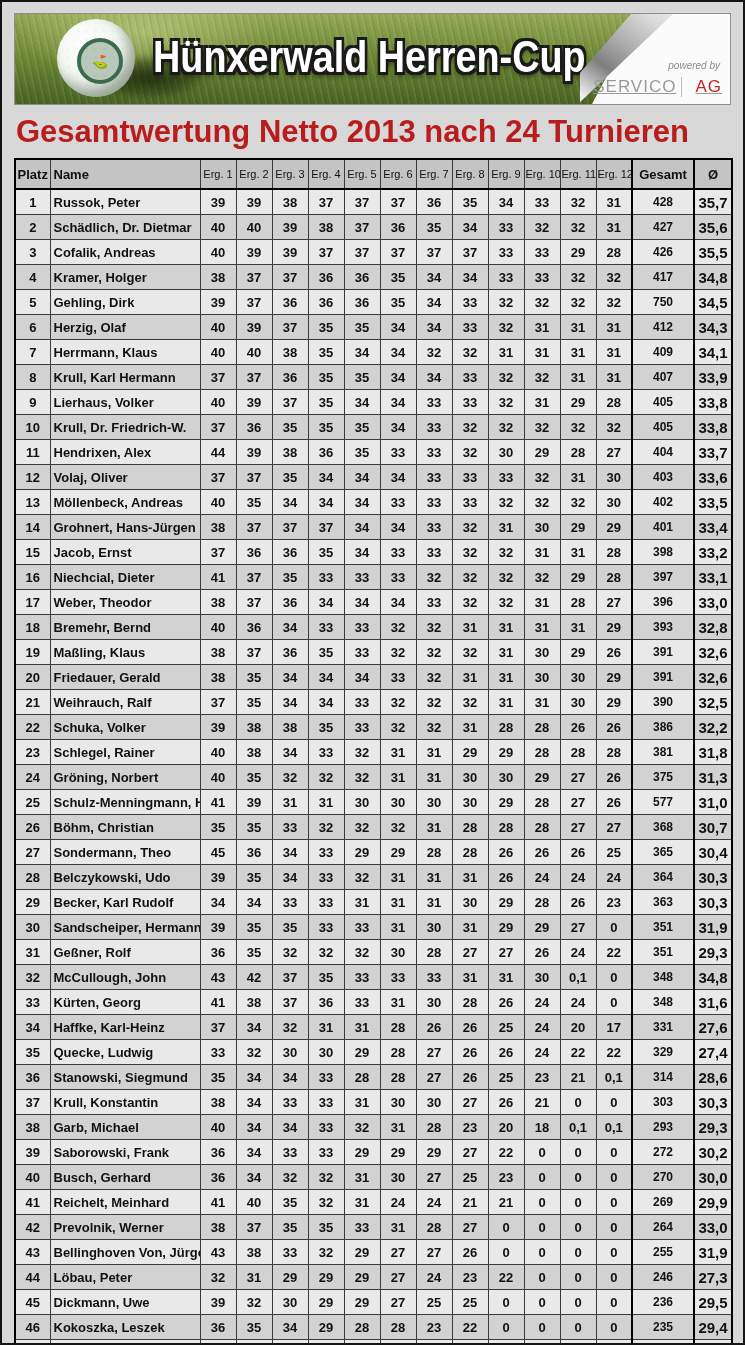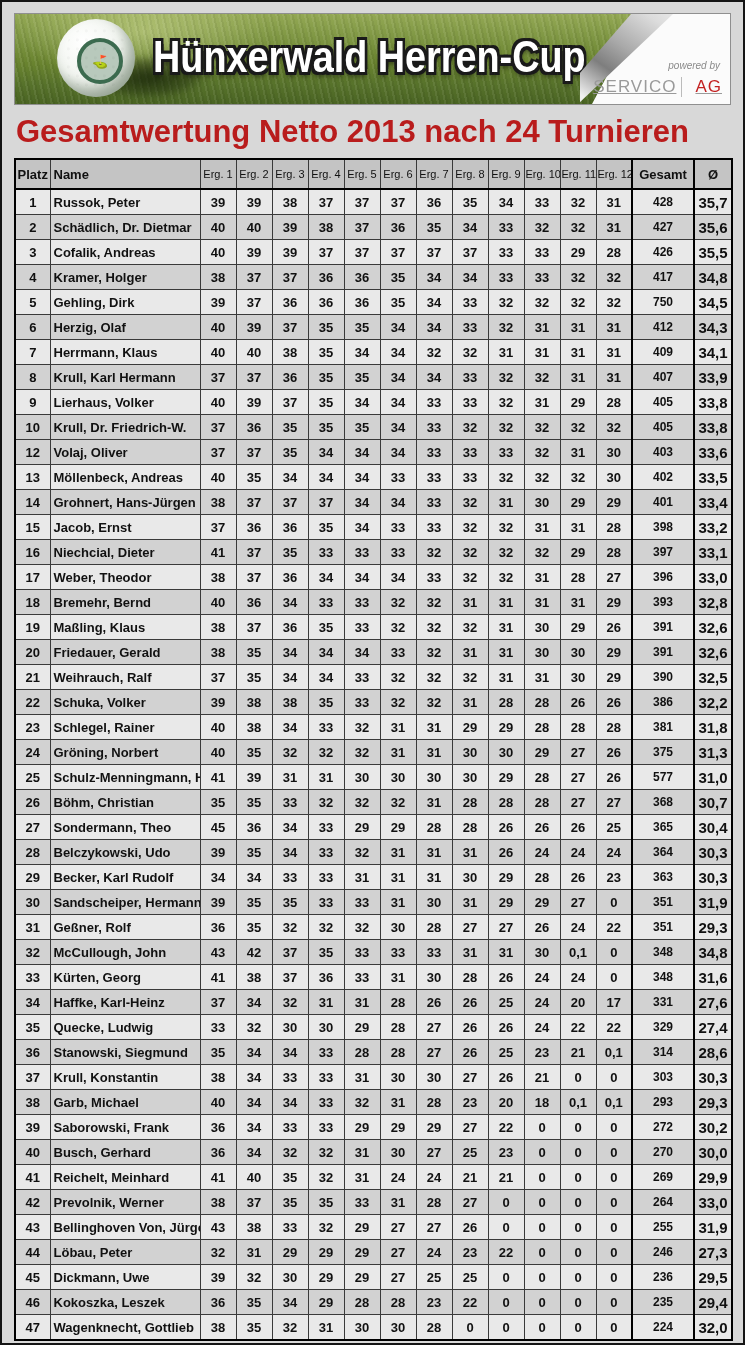--- a/index.html
+++ b/index.html
@@ -310,20 +310,38 @@
           <td class="erg-c">34</td>
           <td class="erg-c">33</td>
           <td class="erg-c">32</td>
           <td class="erg-c">32</td>
           <td class="erg-c">32</td>
           <td class="erg-c">32</td>
           <td class="erg-c">32</td>
           <td class="gesamt-c">405</td>
           <td class="avg-c">33,8</td>
         </tr>
+        <tr class="r-odd">
+          <td class="platz-c">11</td>
+          <td class="name-c">Hendrixen, Alex</td>
+          <td class="erg-c">44</td>
+          <td class="erg-c">39</td>
+          <td class="erg-c">38</td>
+          <td class="erg-c">36</td>
+          <td class="erg-c">35</td>
+          <td class="erg-c">33</td>
+          <td class="erg-c">33</td>
+          <td class="erg-c">32</td>
+          <td class="erg-c">30</td>
+          <td class="erg-c">29</td>
+          <td class="erg-c">28</td>
+          <td class="erg-c">27</td>
+          <td class="gesamt-c">404</td>
+          <td class="avg-c">33,7</td>
+        </tr>
         <tr class="r-even">
           <td class="platz-c">12</td>
           <td class="name-c">Volaj, Oliver</td>
           <td class="erg-c">37</td>
           <td class="erg-c">37</td>
           <td class="erg-c">35</td>
           <td class="erg-c">34</td>
           <td class="erg-c">34</td>
           <td class="erg-c">34</td>
           <td class="erg-c">33</td>

